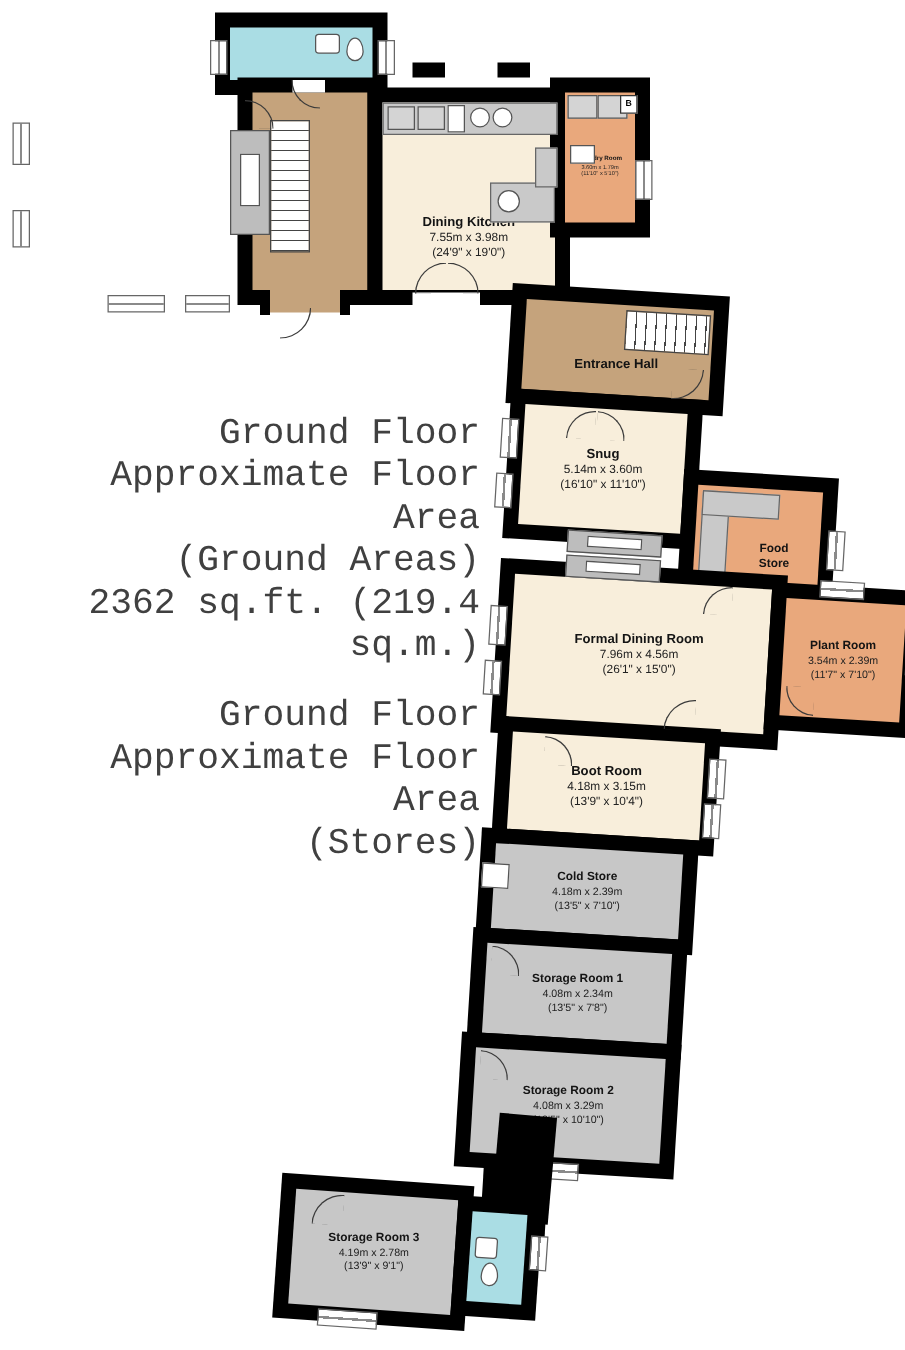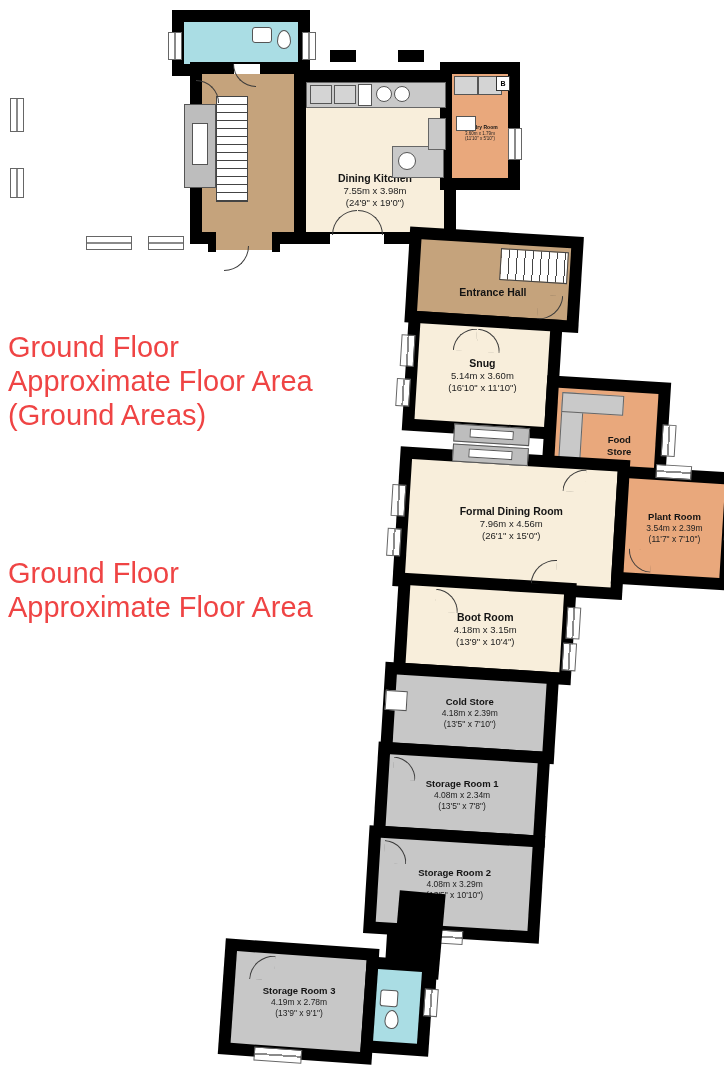--- a/index.html
+++ b/index.html
@@ -42,22 +42,22 @@
   .dBL{position:absolute;border:1.4px solid #3a3a3a;border-right:0;border-top:0;
        border-radius:0 0 0 100%;}
   .dBR{position:absolute;border:1.4px solid #3a3a3a;border-left:0;border-top:0;
        border-radius:0 0 100% 0;}
   .wing{position:absolute;left:402px;top:230px;width:360px;height:770px;
         transform:rotate(3.5deg);transform-origin:0 0;}
   .wing .lbl{transform:rotate(-3.5deg);}
   .sr3blk{position:absolute;left:222px;top:936px;width:215px;height:125px;
         transform:rotate(4deg);transform-origin:0 0;}
   .sr3blk .lbl{transform:rotate(-4deg);}
-  .note{position:absolute;text-align:left;font-family:Liberation Sans, sans-serif;
-        color:#ef4444;font-size:29px;line-height:34px;}
+  .note{position:absolute;text-align:right;font-family:Liberation Mono, monospace;
+        color:#404040;font-size:29px;line-height:34px;}
   .bmark{position:absolute;background:#fff;border:1px solid #333;font:bold 7px "Liberation Sans",sans-serif;
         display:flex;align-items:center;justify-content:center;color:#000;}
 </style>
 </head>
 <body>
 
 <div class="canvas">
 
   <div class="room blue" style="left:184px;top:22px;width:114px;height:42px;"></div>
   <div class="white" style="left:252px;top:27px;width:18px;height:14px;border-radius:3px;"></div>
@@ -240,23 +240,25 @@
     <div class="white" style="left:168px;top:62px;width:12px;height:17px;border-radius:50% 50% 50% 50%/60% 60% 40% 40%;"></div>
     <div class="win" style="left:40px;top:108px;width:46px;height:12px;"></div>
     <div class="winv" style="left:206px;top:38px;width:12px;height:26px;"></div>
     <div class="dTL" style="left:30px;top:16px;width:24px;height:24px;"></div>
   </div>
 
   <div class="note" style="left:8px;top:330px;width:376px;">
     <div>Ground Floor</div>
     <div>Approximate  Floor Area</div>
     <div>(Ground Areas)</div>
+    <div>2362 sq.ft. (219.4 sq.m.)</div>
   </div>
 
   <div class="note" style="left:8px;top:556px;width:376px;">
     <div>Ground Floor</div>
     <div>Approximate Floor Area</div>
+    <div>(Stores)</div>
   </div>
 
   <div class="note" style="left:0px;top:780px;width:396px;">
   </div>
 
 </div>
 
 </body></html>

